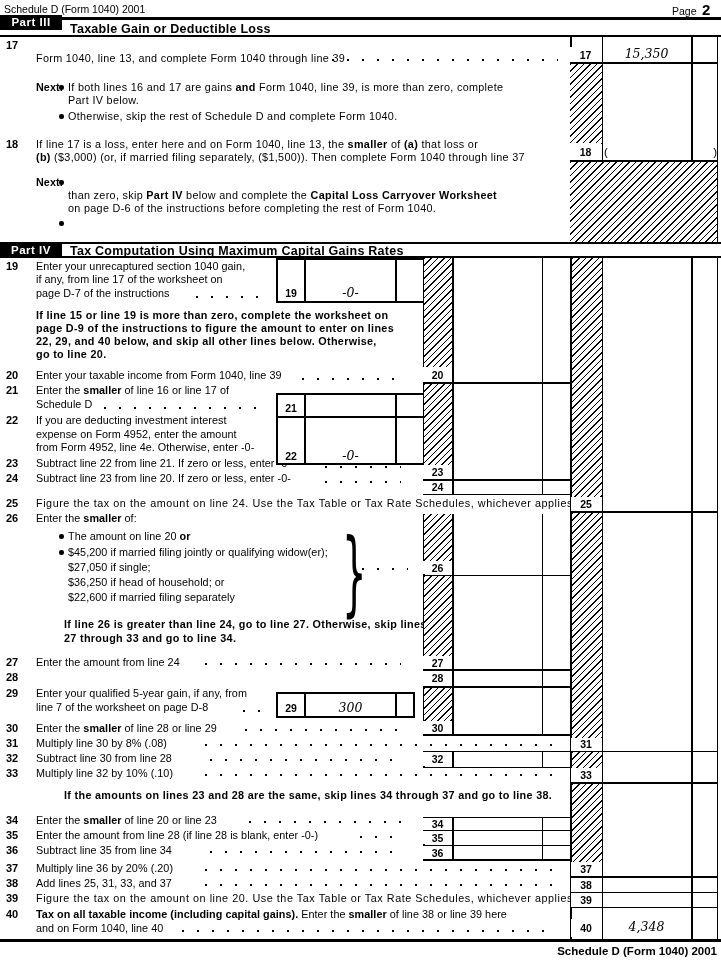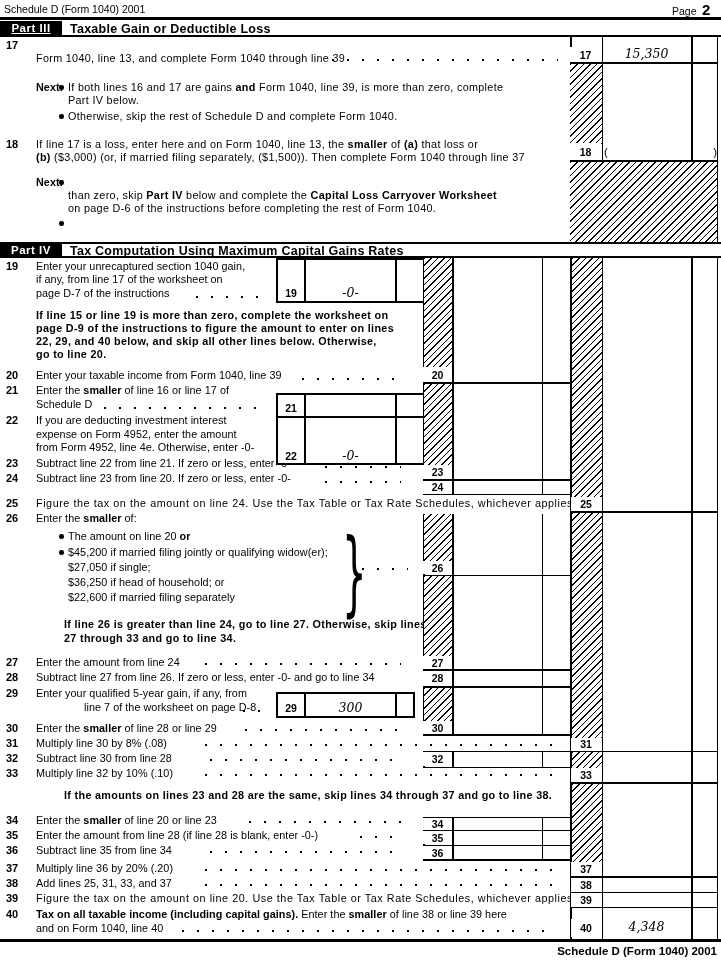--- a/index.html
+++ b/index.html
@@ -35,21 +35,21 @@
 </head>
 <body>
 
 <div id="page">
 
   <div class="hdr" style="left:4px;top:3px;">Schedule D (Form 1040) 2001</div>
   <div class="hdr" style="left:672px;top:5px;">Page</div>
   <div class="pagenum" style="left:702px;top:1px;">2</div>
   <div class="hr" style="left:0;top:17px;width:721px;height:2.5px;"></div>
 
-  <div class="barbox" style="left:0;top:21px;width:62px;height:14.5px;text-decoration:underline;">Part III</div>
+  <div class="barbox" style="left:0;top:15px;width:62px;height:14.5px;">Part III</div>
   <div class="bartitle" style="left:70px;top:22px;">Taxable Gain or Deductible Loss</div>
   <div class="hr" style="left:0;top:35px;width:721px;height:2px;"></div>
 
   <div class="num" style="left:6px;top:39px;">17</div>
   <div class="txt ls1" style="left:36px;top:52px;">Form 1040, line 13, and complete Form 1040 through line 39</div>
   <div class="dots" style="left:332px;top:59px;width:226px;"></div>
 
   <div class="txt bold" style="left:36px;top:81px;">Next:</div>
   <div class="bdot" style="left:59px;top:85px;"></div>
   <div class="txt ls1" style="left:68px;top:81px;"><span>If both lines 16 and 17 are gains </span><span class="b">and</span><span> Form 1040, line 39, is more than zero, complete</span></div>
@@ -138,25 +138,24 @@
   <div class="dots" style="left:362px;top:568px;width:46px;"></div>
 
   <div class="txt bold ls1" style="left:64px;top:618px;">If line 26 is greater than line 24, go to line 27. Otherwise, skip lines</div>
   <div class="txt bold ls1" style="left:64px;top:632px;">27 through 33 and go to line 34.</div>
 
   <div class="num" style="left:6px;top:656px;">27</div>
   <div class="txt" style="left:36px;top:656px;">Enter the amount from line 24</div>
   <div class="dots" style="left:205px;top:663px;width:196px;"></div>
 
   <div class="num" style="left:6px;top:671px;">28</div>
-  <div class="txt" style="left:36px;top:671px;">Subtract line 27 from line 26. If zero or less, enter -0- and go to line 34</div>
 
   <div class="num" style="left:6px;top:687px;">29</div>
   <div class="txt" style="left:36px;top:687px;">Enter your qualified 5-year gain, if any, from</div>
-  <div class="txt" style="left:36px;top:701px;margin-left:48px;">line 7 of the worksheet on page D-8</div>
+  <div class="txt" style="left:36px;top:701px;">line 7 of the worksheet on page D-8</div>
   <div class="dots" style="left:243px;top:710px;width:26px;"></div>
 
   <div class="num" style="left:6px;top:722px;">30</div>
   <div class="txt" style="left:36px;top:722px;"><span>Enter the </span><span class="b">smaller</span><span> of line 28 or line 29</span></div>
   <div class="dots" style="left:245px;top:729px;width:156px;"></div>
 
   <div class="num" style="left:6px;top:737px;">31</div>
   <div class="txt" style="left:36px;top:737px;">Multiply line 30 by 8% (.08)</div>
   <div class="dots" style="left:205px;top:744px;width:348px;"></div>
 

